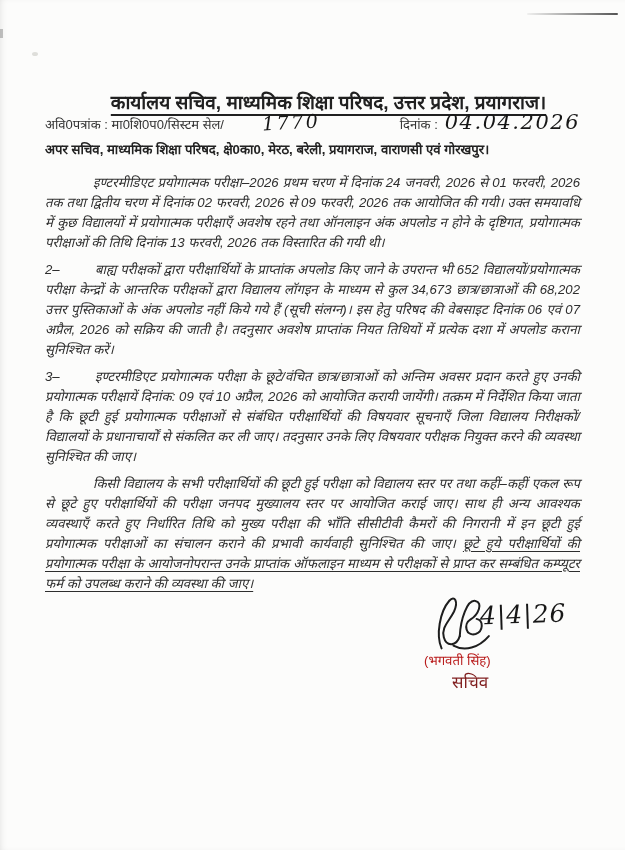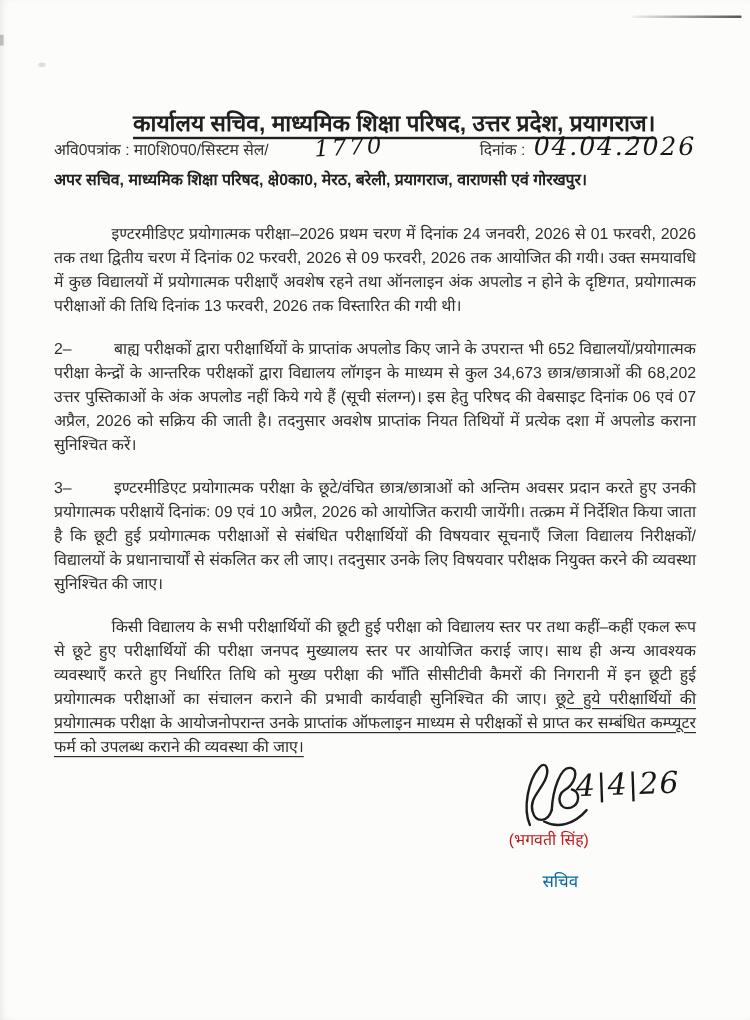--- a/index.html
+++ b/index.html
@@ -33,29 +33,29 @@
   .ref-date{display:inline-block;font-size:21px;margin-left:7px;letter-spacing:1.5px;}
   .addressee{
     position:absolute;top:140px;left:45px;width:535px;
     font-size:13.2px;font-weight:700;color:#222;white-space:nowrap;
     text-underline-offset:3px;
   }
   .body-block{
     position:absolute;top:169px;left:45px;width:535px;
     font-size:13.2px;line-height:20px;text-align:justify;
   }
-  .para{margin:16px 0 7px 0;}
+  .para{margin:4px 0 7px 0;font-style:italic;}
   .para.indent{text-indent:48px;}
   .pnum{display:inline-block;width:50px;}
   .ul{text-decoration:underline;text-underline-offset:3px;}
   .sig{position:relative;width:172px;height:104px;margin-left:auto;margin-top:2px;}
   .scribble{position:absolute;left:24px;top:-6px;transform:rotate(-4deg);}
   .sig-date{position:absolute;left:72px;top:4px;font-size:25px;letter-spacing:1px;transform:rotate(-2deg);white-space:nowrap;}
   .signer{position:absolute;left:16px;top:50px;font-size:13.2px;color:#b91c1c;white-space:nowrap;}
-  .desig{position:absolute;left:44px;top:72px;font-size:14px;color:#0369a1;margin-top:12px;}
+  .desig{position:absolute;left:44px;top:72px;font-size:17px;color:#7f1d1d;}
 </style>
 </head>
 <body>
 
 <div class="page">
 
   <div class="artifact-line"></div>
   <div class="speck-1"></div>
   <div class="speck-2"></div>
 

